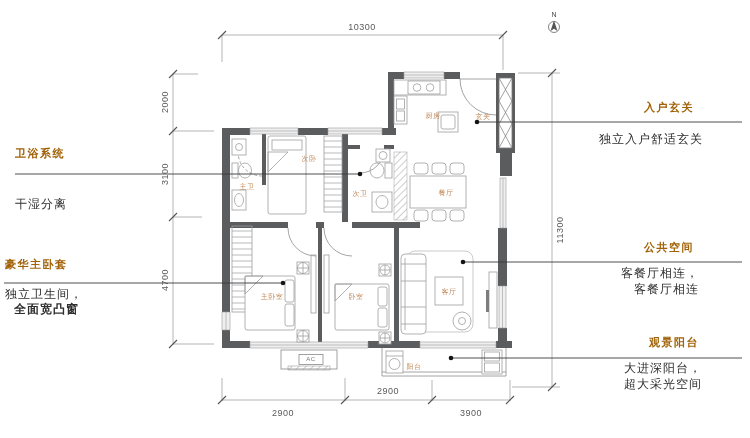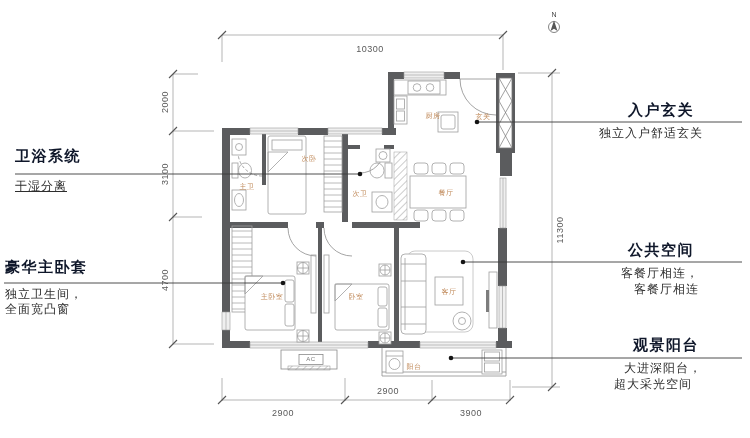--- a/index.html
+++ b/index.html
@@ -5,21 +5,21 @@
   html,body{margin:0;padding:0;background:#fff;}
   .canvas{position:relative;width:750px;height:438px;background:#fff;overflow:hidden;
           font-family:"Liberation Sans","DejaVu Sans",sans-serif;}
   .canvas svg{position:absolute;left:0;top:0;}
   .room-label{position:absolute;transform:translate(-50%,-50%);font-size:7px;color:#bf8756;
               letter-spacing:0.5px;white-space:nowrap;line-height:1;}
   .ac-label{color:#777;font-size:6px;}
   .dim{position:absolute;font-size:9px;color:#5a5a5a;white-space:nowrap;
        transform:translate(-50%,-50%);letter-spacing:0.5px;}
   .dim-v{transform:translate(-50%,-50%) rotate(-90deg);}
-  .ann-title{position:absolute;font-size:15px;font-weight:bold;color:#0f172a;
+  .ann-title{position:absolute;font-size:11px;font-weight:bold;color:#a16207;
              letter-spacing:1.5px;white-space:nowrap;line-height:1.2;}
   .ann-desc{position:absolute;font-size:12px;color:#2e2e2e;letter-spacing:1px;
             white-space:nowrap;line-height:1.2;}
   .compass-n{position:absolute;font-size:7px;color:#444;transform:translate(-50%,-50%);}
 </style>
 </head>
 <body>
 
 <div class="canvas">
 
@@ -262,21 +262,21 @@
     </g>
 
     <g>
       <circle cx="554" cy="27" r="5.5" fill="none" stroke="#666" stroke-width="0.8"></circle>
       <path d="M554,20.5 L550.5,31 L554,28.8 L557.5,31 Z" fill="#555"></path>
     </g>
   </svg>
 
   <div class="compass-n" style="left:554px;top:14px;">N</div>
 
-  <div class="dim" style="left:370px;top:27px;margin-top:22px;">10300</div>
+  <div class="dim" style="left:362px;top:27px;">10300</div>
   <div class="dim dim-v" style="left:165px;top:102px;">2000</div>
   <div class="dim dim-v" style="left:165px;top:174px;">3100</div>
   <div class="dim dim-v" style="left:165px;top:280px;">4700</div>
   <div class="dim dim-v" style="left:560px;top:230px;">11300</div>
   <div class="dim" style="left:283px;top:413px;">2900</div>
   <div class="dim" style="left:388px;top:391px;">2900</div>
   <div class="dim" style="left:471px;top:413px;">3900</div>
 
   <div class="room-label" style="left:247px;top:186px;">主卫</div>
   <div class="room-label" style="left:309px;top:158px;">次卧</div>
@@ -284,27 +284,27 @@
   <div class="room-label" style="left:433px;top:115px;">厨房</div>
   <div class="room-label" style="left:483px;top:116px;">玄关</div>
   <div class="room-label" style="left:446px;top:192px;">餐厅</div>
   <div class="room-label" style="left:272px;top:296px;">主卧室</div>
   <div class="room-label" style="left:356px;top:296px;">卧室</div>
   <div class="room-label" style="left:449px;top:291px;">客厅</div>
   <div class="room-label" style="left:414px;top:366px;">阳台</div>
   <div class="room-label ac-label" style="left:311px;top:359px;">AC</div>
 
   <div class="ann-title" style="left:15px;top:147px;text-align:right;">卫浴系统</div>
-  <div class="ann-desc" style="left:15px;top:179px;text-decoration:underline;">干湿分离</div>
+  <div class="ann-desc" style="left:15px;top:197px;">干湿分离</div>
   <div class="ann-title" style="left:5px;top:258px;">豪华主卧套</div>
   <div class="ann-desc" style="left:5px;top:287px;">独立卫生间，</div>
-  <div class="ann-desc" style="left:5px;top:302px;">全面宽凸窗</div>
+  <div class="ann-desc" style="left:14px;top:302px;font-weight:bold;">全面宽凸窗</div>
 
   <div class="ann-title" style="right:56px;top:101px;">入户玄关</div>
-  <div class="ann-desc" style="right:47px;top:126px;text-align:center;">独立入户舒适玄关</div>
+  <div class="ann-desc" style="right:47px;top:132px;text-align:center;">独立入户舒适玄关</div>
   <div class="ann-title" style="right:56px;top:241px;">公共空间</div>
   <div class="ann-desc" style="right:51px;top:266px;margin-left:24px;">客餐厅相连，</div>
   <div class="ann-desc" style="right:51px;top:282px;">客餐厅相连</div>
   <div class="ann-title" style="right:51px;top:336px;">观景阳台</div>
   <div class="ann-desc" style="right:48px;top:361px;">大进深阳台，</div>
-  <div class="ann-desc" style="right:58px;top:377px;">超大采光空间</div>
+  <div class="ann-desc" style="right:48px;top:377px;">超大采光空间</div>
 
 </div>
 
 </body></html>

